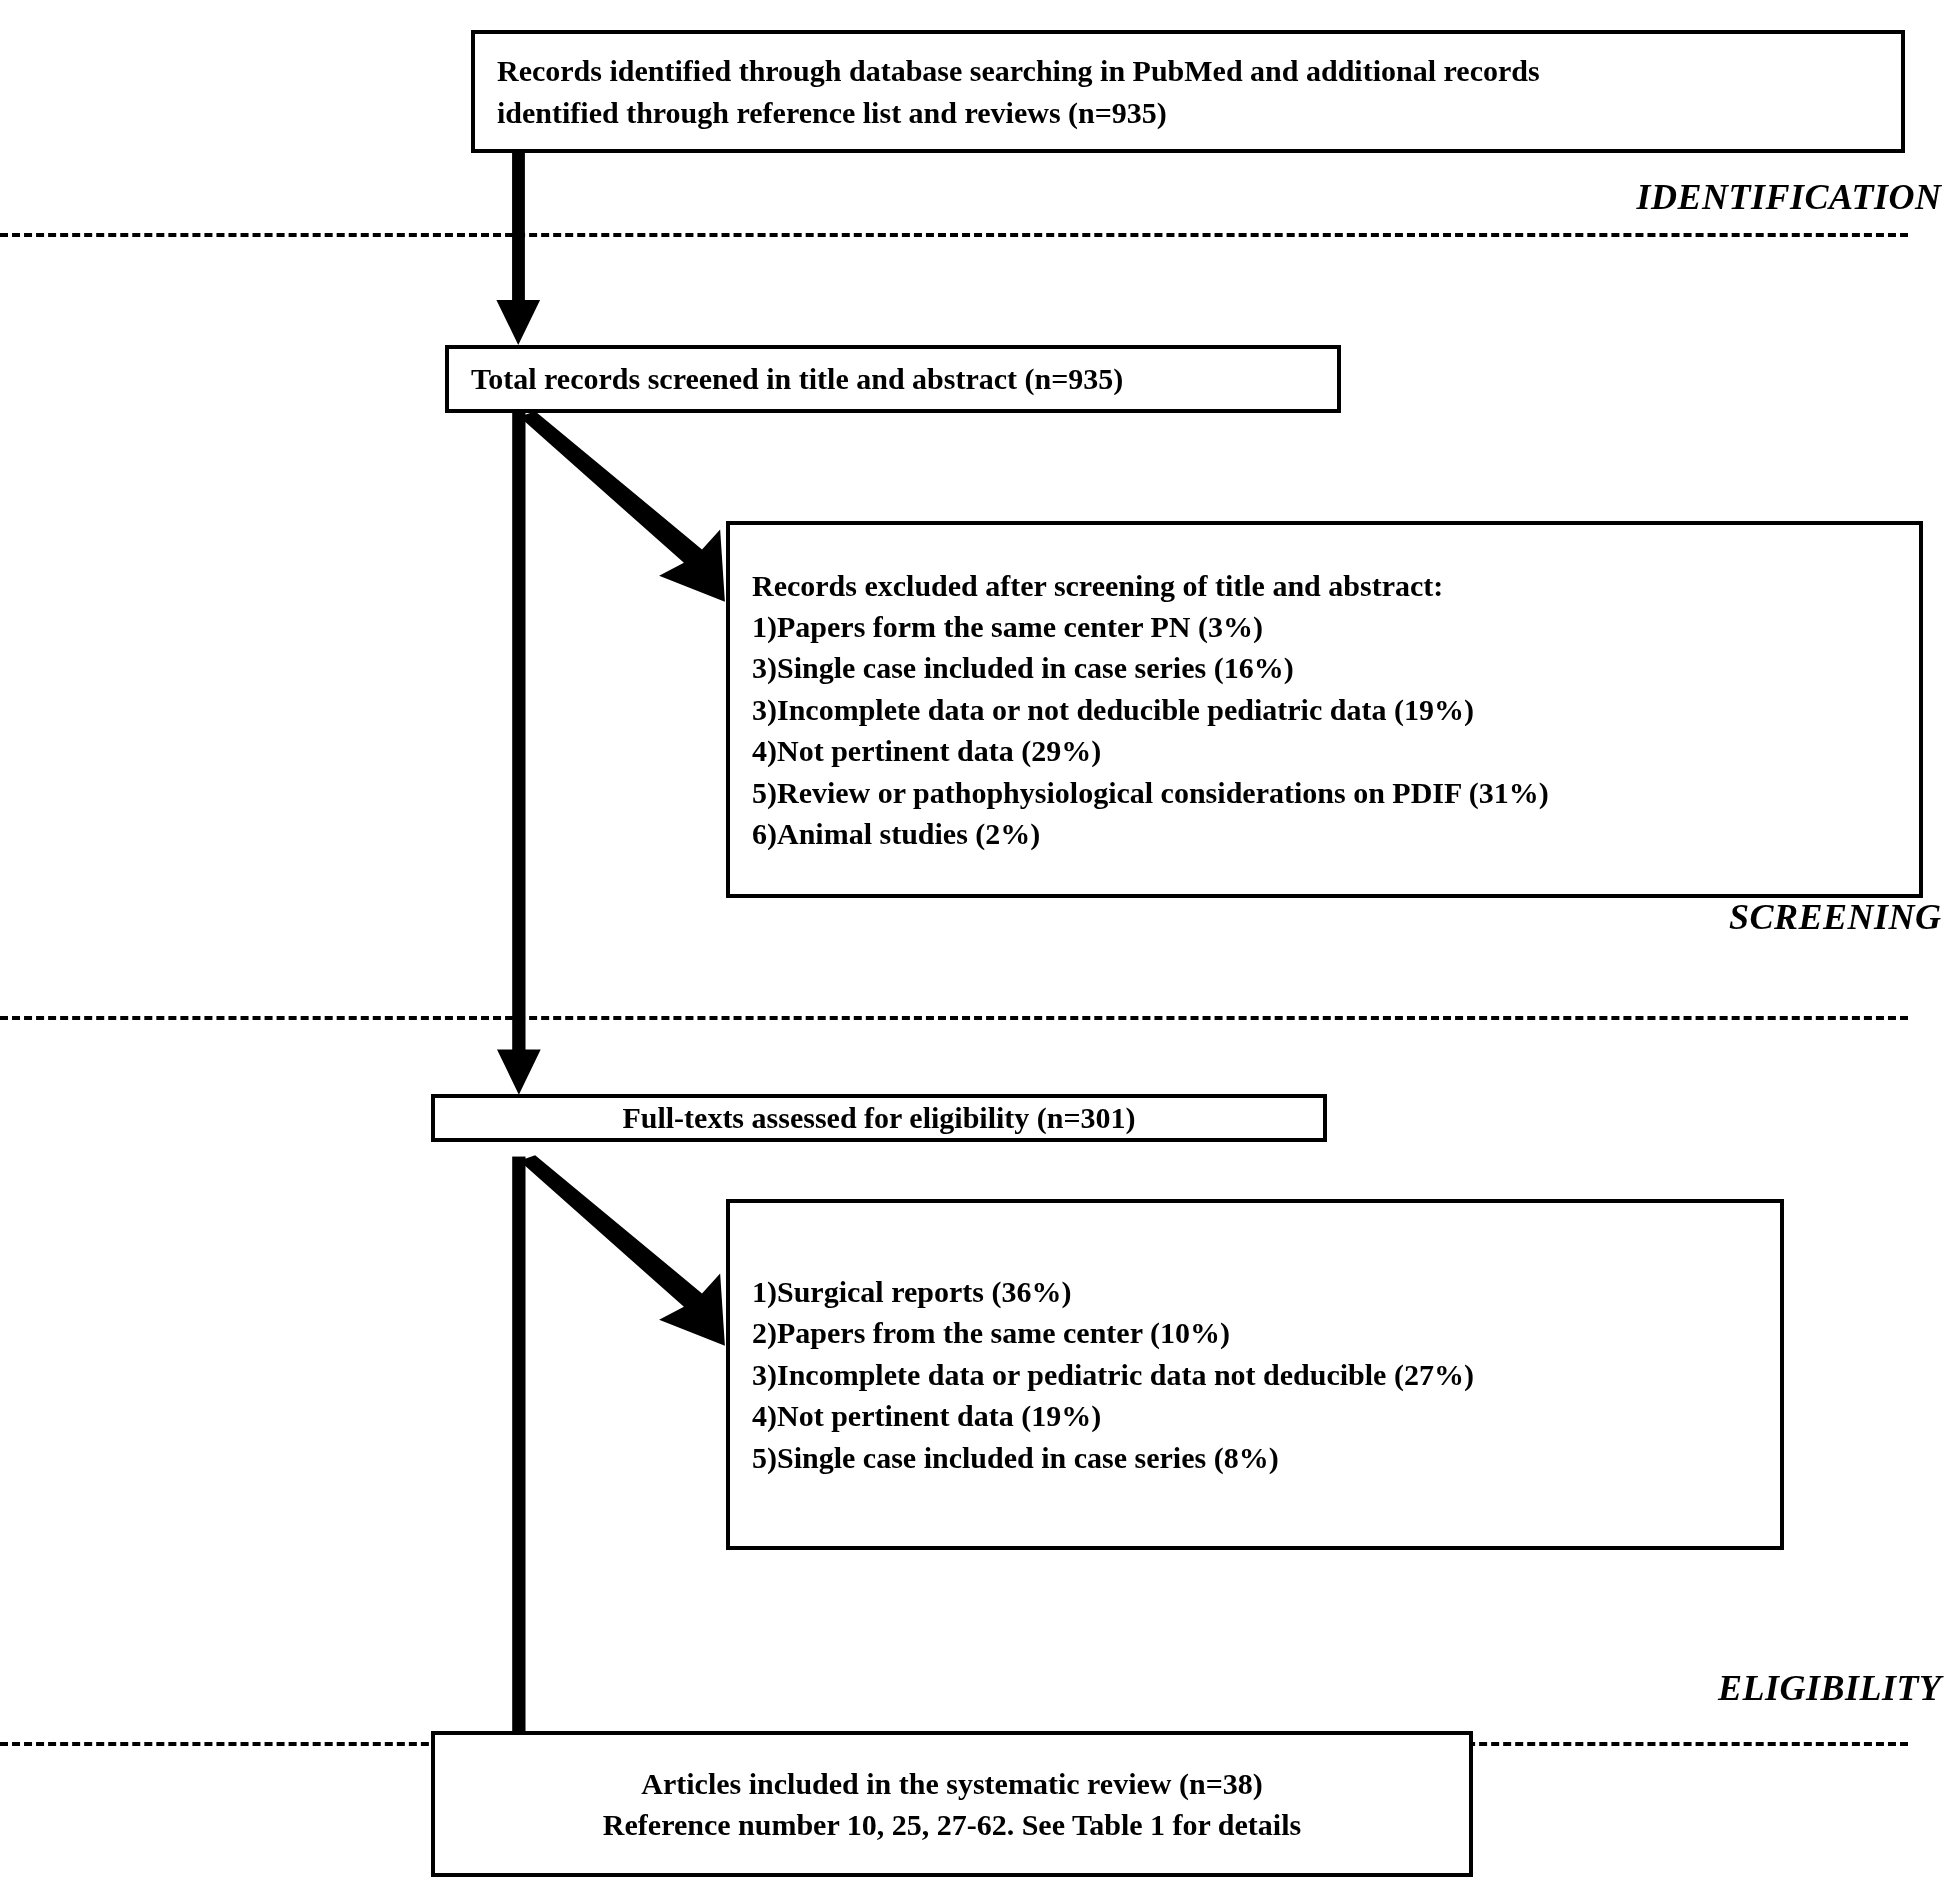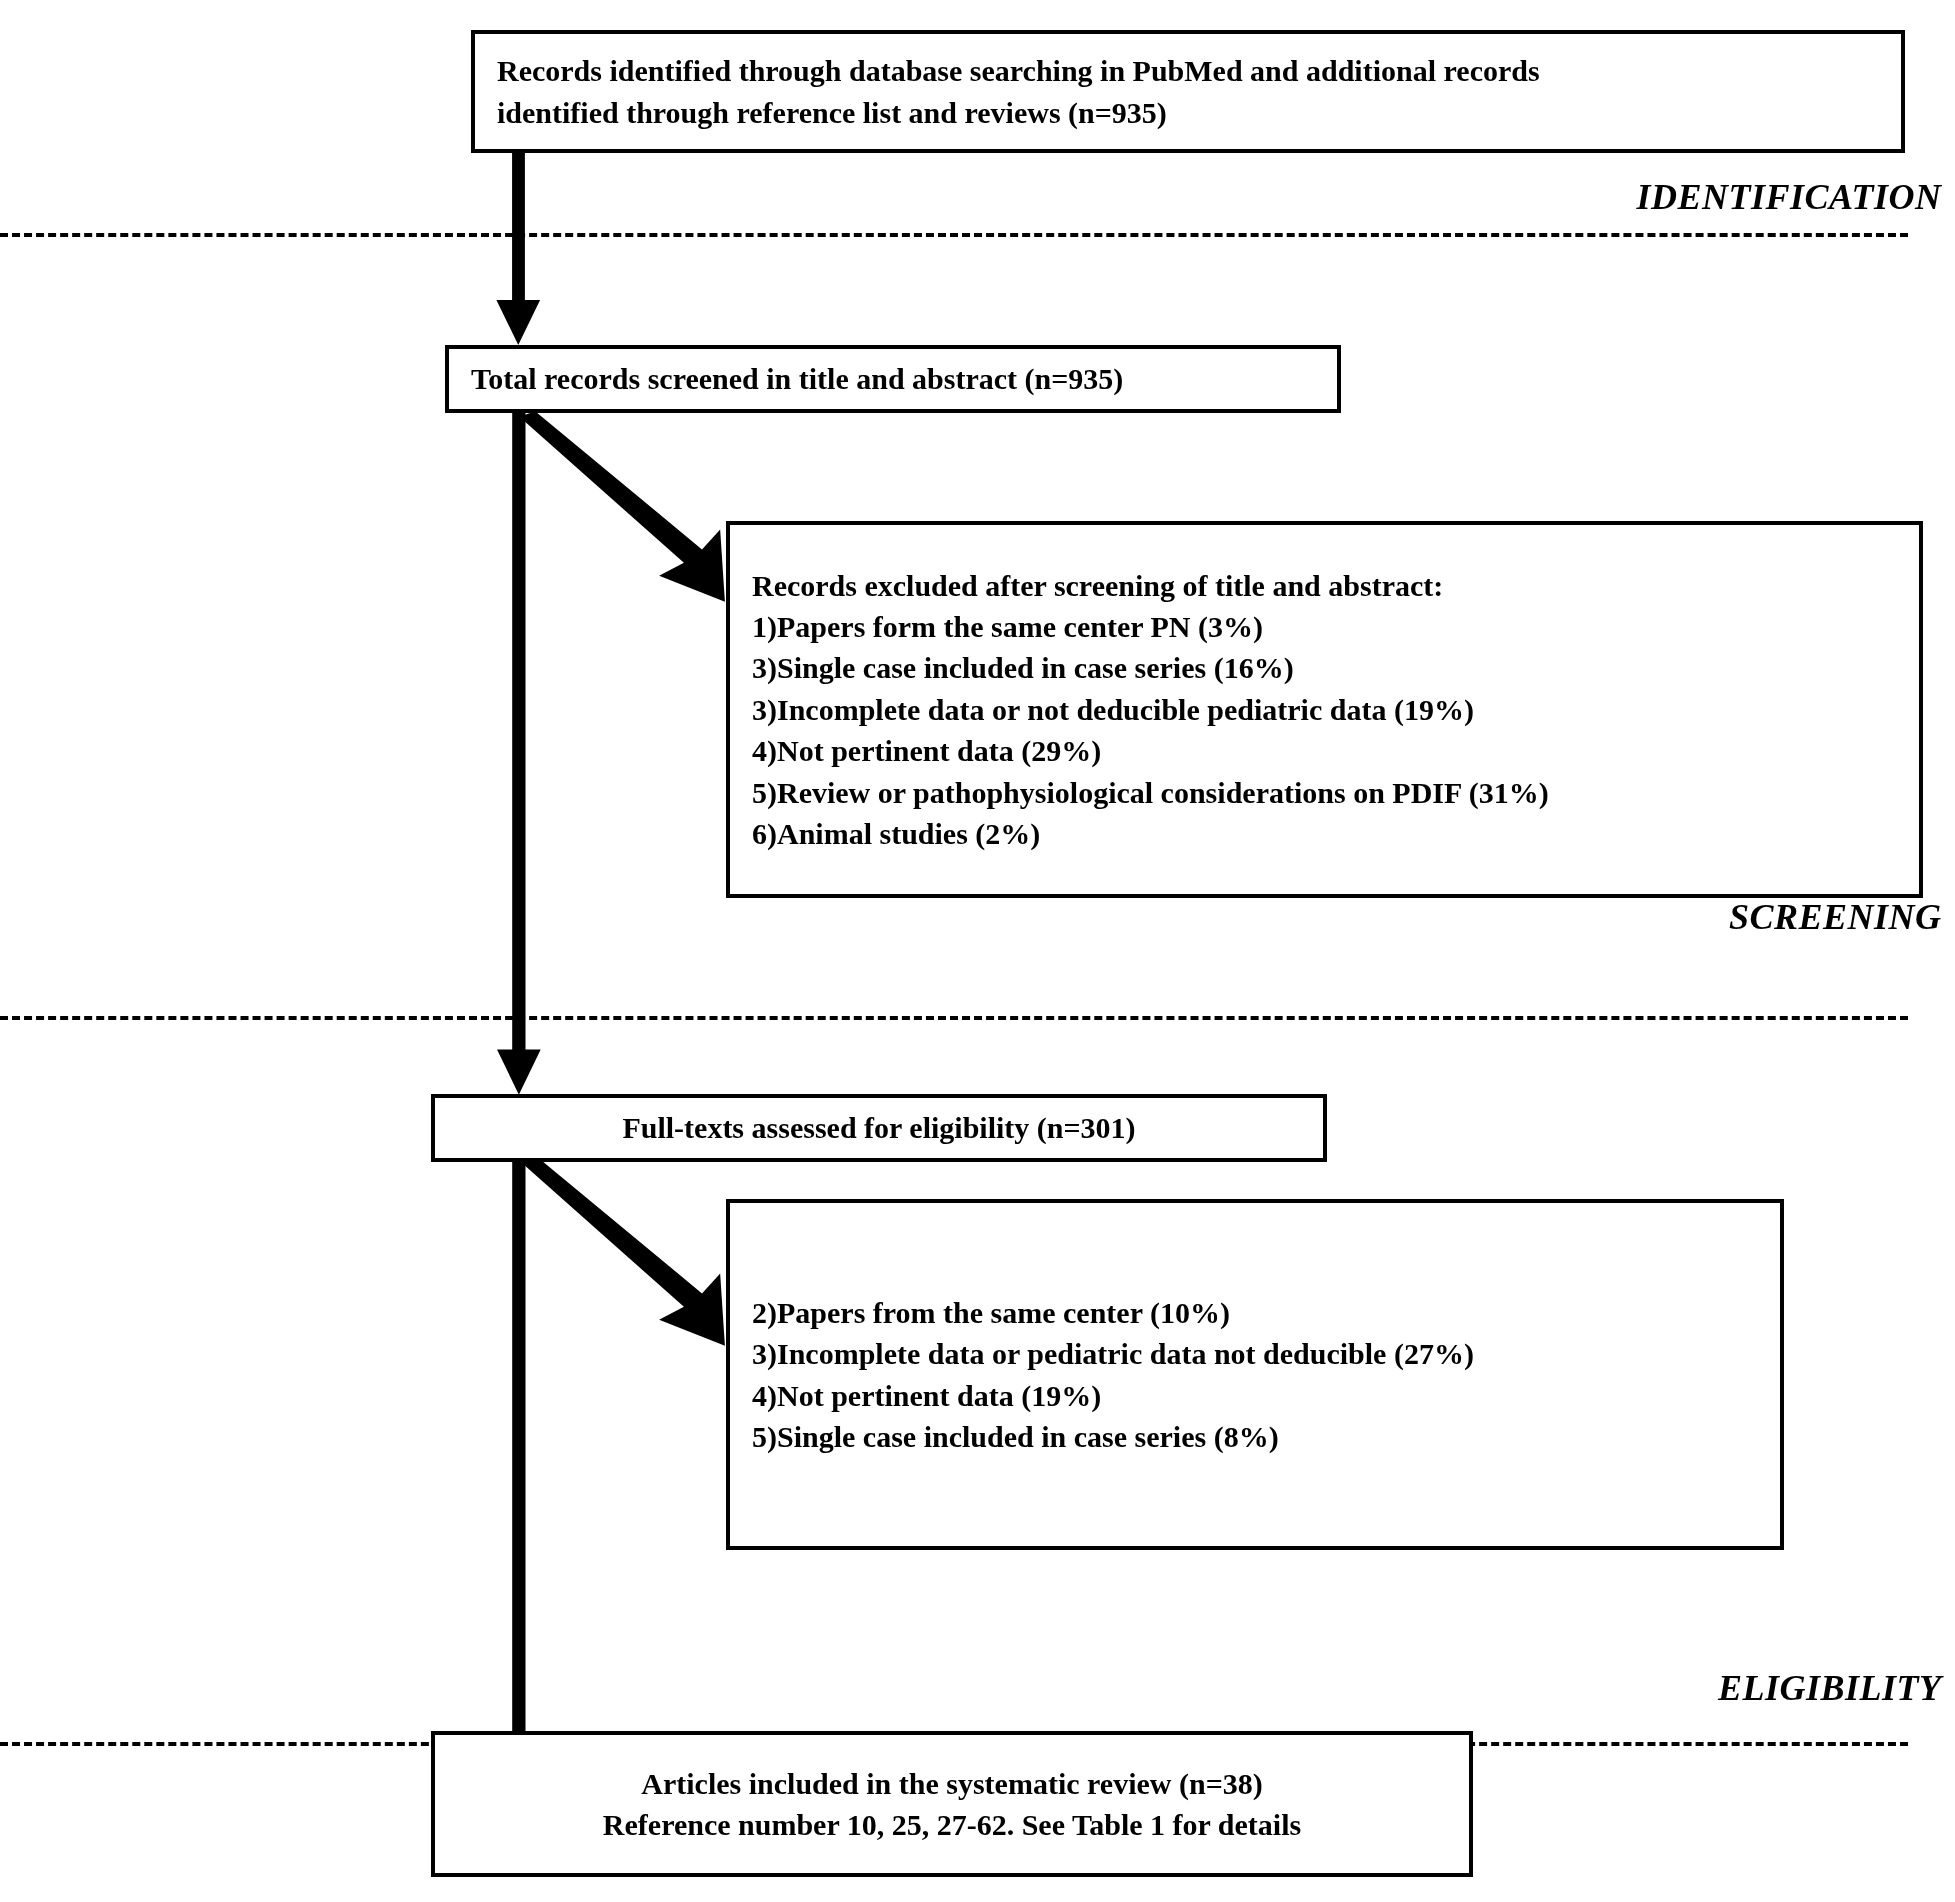--- a/index.html
+++ b/index.html
@@ -51,21 +51,21 @@
   #box-screened {
     left: 445px; top: 345px; width: 896px; height: 68px;
   }
   #box-screened .line { padding-left: 22px; }
 
   #box-excluded-screening {
     left: 726px; top: 521px; width: 1197px; height: 377px;
   }
 
   #box-fulltext {
-    left: 431px; top: 1094px; width: 896px; height: 68px;
+    left: 431px; top: 1094px; width: 896px; height: 48px;
   }
 
   #box-excluded-fulltext {
     left: 726px; top: 1199px; width: 1058px; height: 351px;
   }
 
   #box-included {
     left: 431px; top: 1731px; width: 1042px; height: 146px;
   }
 
@@ -159,20 +159,21 @@
     <div class="line">4)Not pertinent data (29%)</div>
     <div class="line">5)Review or pathophysiological considerations on PDIF (31%)</div>
     <div class="line">6)Animal studies (2%)</div>
   </div>
 
   <div class="node centered" id="box-fulltext">
     <div class="line">Full-texts assessed for eligibility (n=301)</div>
   </div>
 
   <div class="node pad-left" id="box-excluded-fulltext">
+    <div class="line">1)Surgical reports (36%)</div>
     <div class="line">2)Papers from the same center (10%)</div>
     <div class="line">3)Incomplete data or pediatric data not deducible (27%)</div>
     <div class="line">4)Not pertinent data (19%)</div>
     <div class="line">5)Single case included in case series (8%)</div>
   </div>
 
   <div class="node centered" id="box-included">
     <div class="line">Articles included in the systematic review (n=38)</div>
     <div class="line">Reference number 10, 25, 27-62. See Table 1 for details</div>
   </div>

